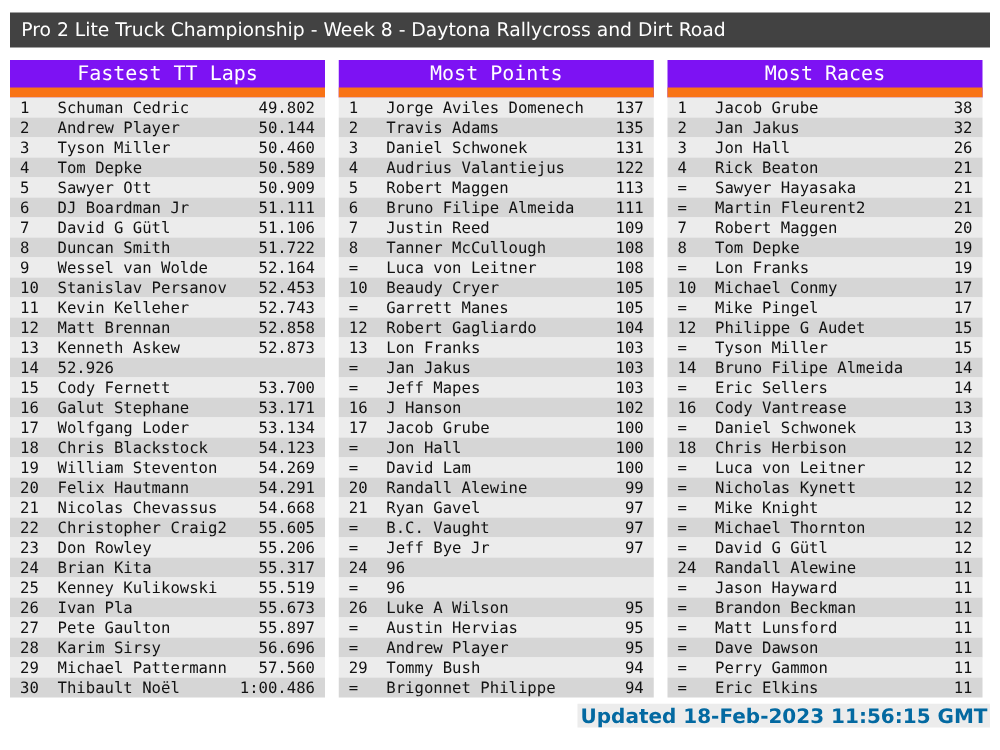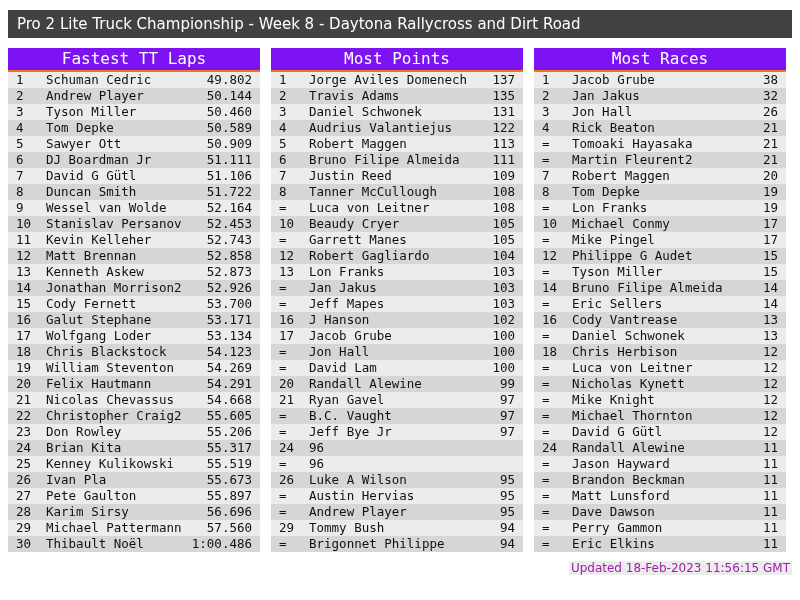--- a/index.html
+++ b/index.html
@@ -30,21 +30,21 @@
   .table { width: 252px; flex: none; }
 
   .table-header {
     background: #7d12f3;
     color: #ffffff;
     text-align: center;
     font-family: "DejaVu Sans Mono", "Liberation Mono", monospace;
     font-size: 16px;
     height: 22px;
     line-height: 22px;
-    border-bottom: 2px solid #f97316;
+    border-bottom: 8px solid #f97316;
   }
 
   .table-body { width: 100%; }
 
   .row {
     display: flex;
     height: 16px;
     line-height: 16px;
     font-family: "DejaVu Sans Mono", "Liberation Mono", monospace;
     font-size: 12.5px;
@@ -58,23 +58,24 @@
   .name  { flex: 1; overflow: hidden; }
   .value { padding-right: 8px; text-align: right; flex: none; }
 
   .footer {
     margin-top: 5px;
     text-align: right;
   }
   .updated {
     display: inline-block;
     background: #ececec;
-    color: #a21caf;
-    font-size: 12px;
+    color: #0369a1;
+    font-size: 16px;
     padding: 0 2px;
+    font-weight: bold;
   }
 </style>
 </head>
 <body>
 
 <div class="page">
 
   <div class="titlebar">
     <span>Pro 2 Lite Truck Championship - Week 8 - Daytona Rallycross and Dirt Road</span>
   </div>
@@ -144,21 +145,20 @@
             <span class="name">Matt Brennan</span>
             <span class="value">52.858</span>
           </div>
           <div class="row">
             <span class="rank">13</span>
             <span class="name">Kenneth Askew</span>
             <span class="value">52.873</span>
           </div>
           <div class="row">
             <span class="rank">14</span>
-            <span class="name">Jonathan Morrison2</span>
             <span class="value">52.926</span>
           </div>
           <div class="row">
             <span class="rank">15</span>
             <span class="name">Cody Fernett</span>
             <span class="value">53.700</span>
           </div>
           <div class="row">
             <span class="rank">16</span>
             <span class="name">Galut Stephane</span>
@@ -409,21 +409,21 @@
             <span class="name">Jon Hall</span>
             <span class="value">26</span>
           </div>
           <div class="row">
             <span class="rank">4</span>
             <span class="name">Rick Beaton</span>
             <span class="value">21</span>
           </div>
           <div class="row">
             <span class="rank">=</span>
-            <span class="name">Tomoaki Hayasaka</span>
+            <span class="name">Sawyer Hayasaka</span>
             <span class="value">21</span>
           </div>
           <div class="row">
             <span class="rank">=</span>
             <span class="name">Martin Fleurent2</span>
             <span class="value">21</span>
           </div>
           <div class="row">
             <span class="rank">7</span>
             <span class="name">Robert Maggen</span>

